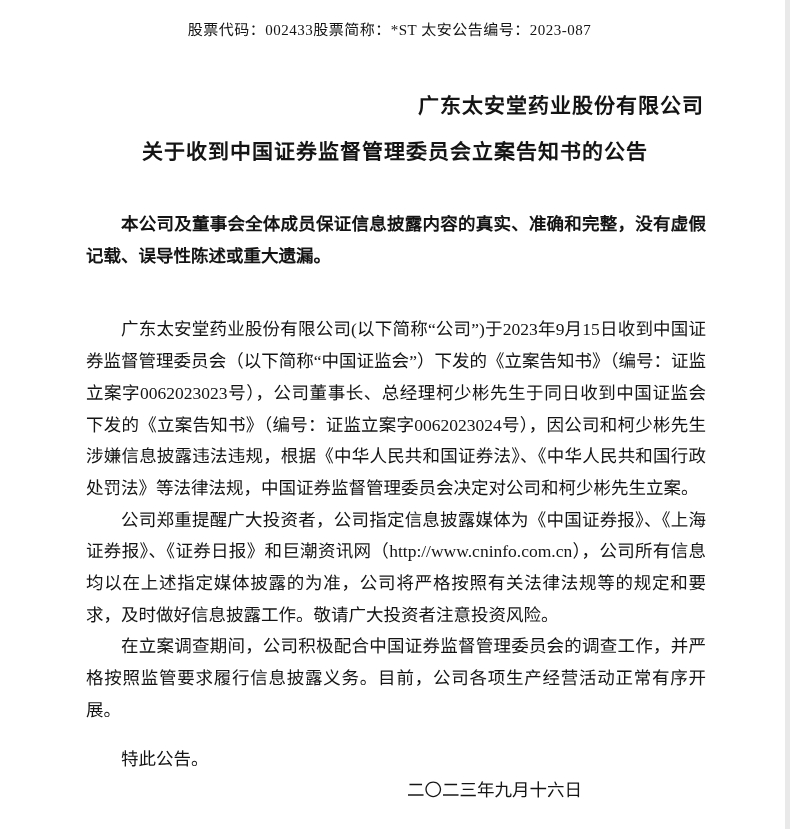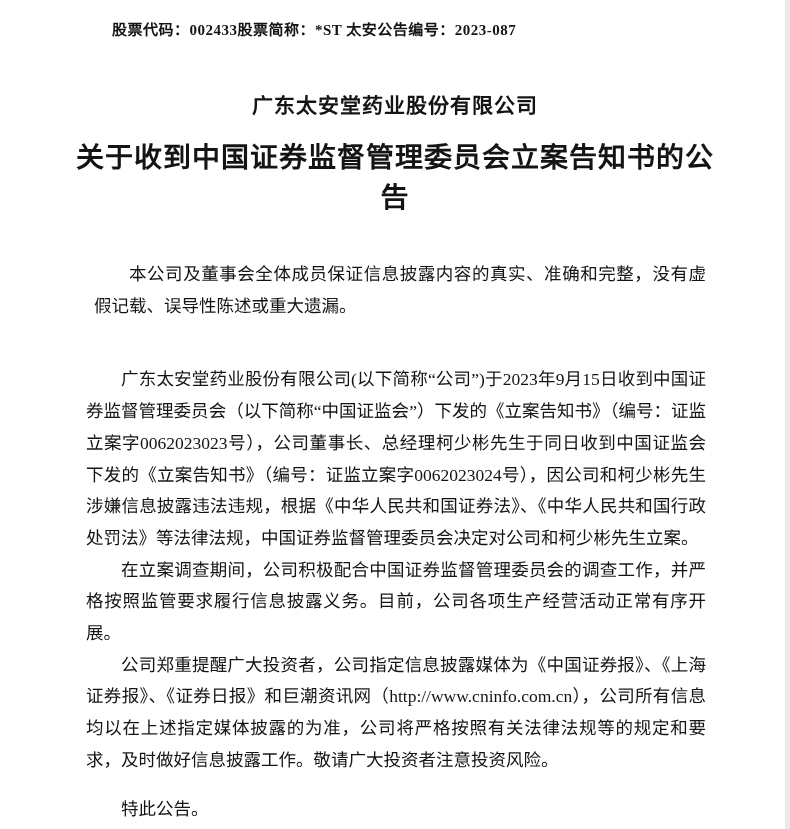--- a/index.html
+++ b/index.html
@@ -19,56 +19,55 @@
   .edge-strip {
     position: absolute;
     top: 0;
     right: 0;
     width: 5px;
     height: 100%;
     background: #e9e9e9;
   }
   .doc-header {
     display: flex;
-    justify-content: flex-start;
+    justify-content: center;
     margin: 18px 123px 0 112px;
     font-size: 15px;
-    font-weight: 700;
+    font-weight: 400;
     letter-spacing: 0.5px;
     white-space: nowrap;
   }
   .title-company {
     margin: 50px 86px 0 86px;
-    text-align: center;
+    text-align: right;
     font-size: 21px;
     font-weight: 700;
     letter-spacing: 1px;
   }
   .title-subject {
     margin: 16px 70px 0 70px;
     text-align: center;
-    font-size: 28px;
+    font-size: 21px;
     font-weight: 700;
     letter-spacing: 1px;
   }
   .content {
     margin: 0 84px 0 86px;
     font-size: 17.5px;
     line-height: 31.7px;
     text-align: justify;
     text-justify: inter-ideograph;
   }
   .content p {
     margin: 0;
     text-indent: 2em;
   }
   p.disclaimer {
     margin-top: 44px;
-    font-weight: 400;
-    margin-left: 8px;
+    font-weight: 700;
   }
   p.para-first {
     margin-top: 42px;
   }
   p.closing {
     margin-top: 17px;
   }
   .signature {
     text-align: right;
     padding-right: 34px;
@@ -90,21 +89,21 @@
     <span>股票简称：*ST 太安</span>
     <span>公告编号：2023-087</span>
   </div>
 
   <div class="title-company">广东太安堂药业股份有限公司</div>
   <div class="title-subject">关于收到中国证券监督管理委员会立案告知书的公告</div>
 
   <div class="content">
     <p class="disclaimer">本公司及董事会全体成员保证信息披露内容的真实、准确和完整，没有虚假记载、误导性陈述或重大遗漏。</p>
     <p class="para-first">广东太安堂药业股份有限公司(以下简称“公司”)于2023年9月15日收到中国证券监督管理委员会（以下简称“中国证监会”）下发的《立案告知书》（编号：证监立案字0062023023号），公司董事长、总经理柯少彬先生于同日收到中国证监会下发的《立案告知书》（编号：证监立案字0062023024号），因公司和柯少彬先生涉嫌信息披露违法违规，根据《中华人民共和国证券法》、《中华人民共和国行政处罚法》等法律法规，中国证券监督管理委员会决定对公司和柯少彬先生立案。</p>
+    <p>公司郑重提醒广大投资者，公司指定信息披露媒体为《中国证券报》、《上海证券报》、《证券日报》和巨潮资讯网（http://www.cninfo.com.cn），公司所有信息均以在上述指定媒体披露的为准，公司将严格按照有关法律法规等的规定和要求，及时做好信息披露工作。敬请广大投资者注意投资风险。</p>
     <p>在立案调查期间，公司积极配合中国证券监督管理委员会的调查工作，并严格按照监管要求履行信息披露义务。目前，公司各项生产经营活动正常有序开展。</p>
-    <p>公司郑重提醒广大投资者，公司指定信息披露媒体为《中国证券报》、《上海证券报》、《证券日报》和巨潮资讯网（http://www.cninfo.com.cn），公司所有信息均以在上述指定媒体披露的为准，公司将严格按照有关法律法规等的规定和要求，及时做好信息披露工作。敬请广大投资者注意投资风险。</p>
     <p class="closing">特此公告。</p>
     <p class="sig-date">二〇二三年九月十六日</p>
   </div>
 
   <div class="edge-strip"></div>
 
 </div>
 
 </body></html>

